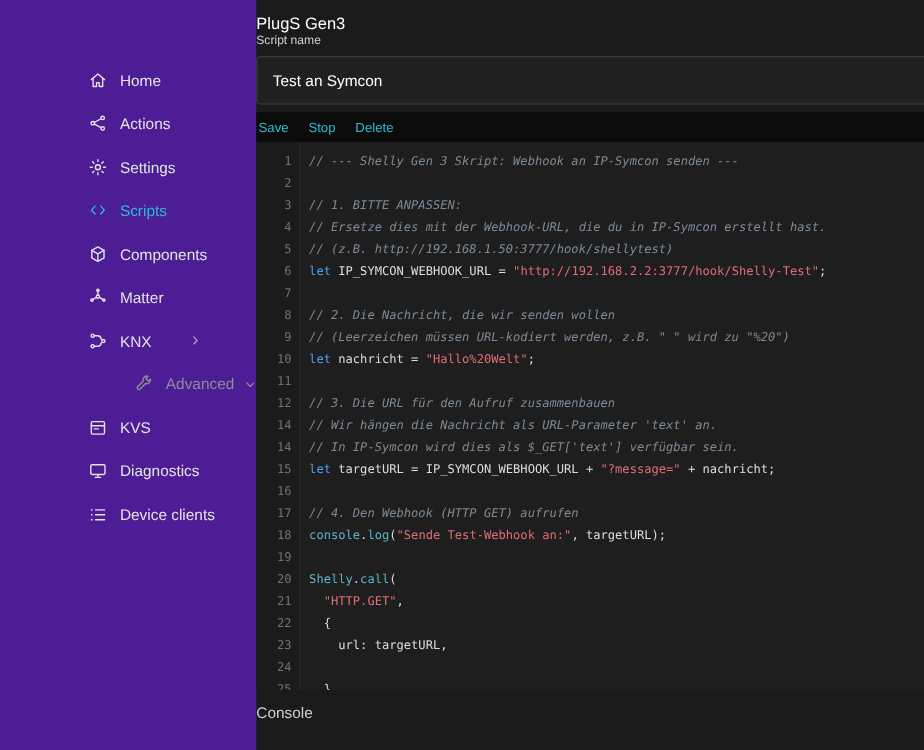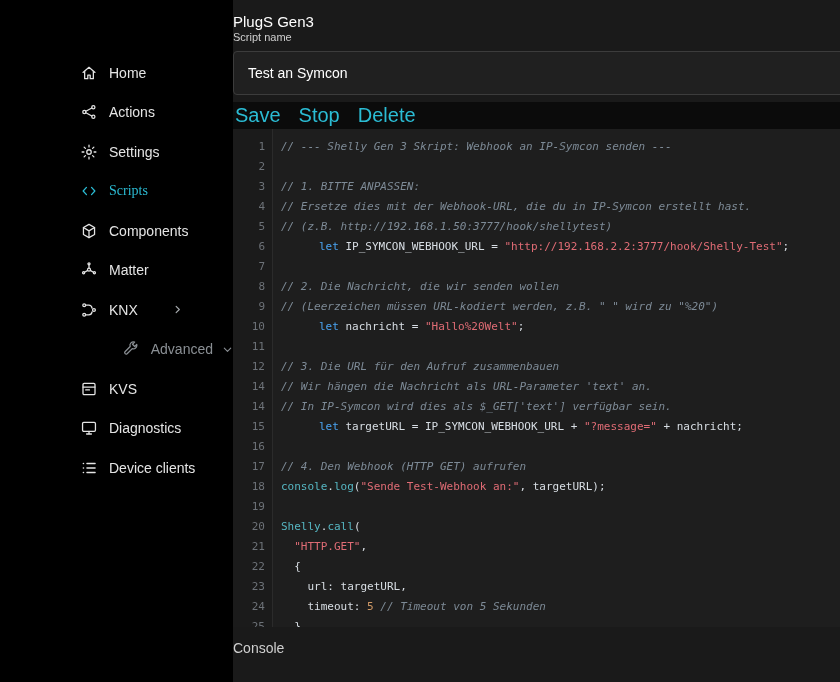--- a/index.html
+++ b/index.html
@@ -16,31 +16,31 @@
     --c-keyword:#4aa3f0;
     --c-string:#e06c75;
     --c-fn:#56b6c2;
     --c-num:#d19a66;
     --c-text:#d8dee4;
   }
 
   
   .sidebar{
     position:absolute; left:0; top:0; width:233px; height:682px;
-    background:#000000;
+    background:#4c1d95;
   }
   .nav{ padding-top:53px; }
   .nav-item{
     display:flex; align-items:center;
     height:39.5px; padding-left:80px;
     font-size:14px; color:#e4e4e4; cursor:pointer; white-space:nowrap;
   }
   .nav-icon{ width:18px; height:18px; margin-right:11px; display:inline-flex; flex:none; }
   .nav-icon svg{ width:18px; height:18px; }
-  .nav-item.active{ color:var(--accent);font-family:Liberation Serif, serif; }
+  .nav-item.active{ color:var(--accent); }
   .nav-item.disabled{ color:#8a8f94;justify-content:flex-end; }
   .chevron{ display:inline-flex; color:#a9adb1; }
   .nav-item.disabled .chevron{ color:#8a8f94; }
   .chevron.right{ margin-left:34px; }
   .chevron.down{ margin-left:9px; }
   .chevron.down svg{ transform:rotate(90deg); }
 
   
   .main{
     position:absolute; left:233px; top:0; width:607px; height:672px;
@@ -53,21 +53,21 @@
     background:#202020; border:1px solid #3c3c3c; border-radius:4px;
     color:#ffffff; font-size:14px; font-family:"Liberation Sans", sans-serif;
     padding:0 14px; outline:none;
   }
   .toolbar{
     margin-top:7px; width:680px; height:27px;
     background:#0b0b0b; display:flex; align-items:center; padding-left:2px;
   }
   .toolbar button{
     background:none; border:none; cursor:pointer;
-    color:var(--accent); font-size:20px; font-family:"Liberation Sans", sans-serif;
+    color:var(--accent); font-size:12px; font-family:"Liberation Sans", sans-serif;
     margin-right:18px; padding:0;
   }
 
   
   .editor{
     position:relative; width:680px; height:498px;
     background:#1e1e1e; overflow:hidden;
     font-family:"DejaVu Sans Mono", monospace; font-size:11px; line-height:20px;
     padding-top:8px;
   }
@@ -75,21 +75,21 @@
     position:absolute; left:0; top:0; bottom:0; width:40px;
     background:#1b1b1b; border-right:1px solid #2b2b2b;
   }
   .code-row{ display:flex; position:relative; height:20px; white-space:pre; }
   .gutter{
     flex:none; width:40px; padding-right:8px; text-align:right;
     color:#6d7278; user-select:none;
   }
   .code{ padding-left:8px; color:var(--c-text); }
   .tok-c{ color:var(--c-comment);font-style:italic; }
-  .tok-k{ color:var(--c-keyword);margin-left:38px; }
+  .tok-k{ color:var(--c-keyword); }
   .tok-s{ color:var(--c-string); }
   .tok-f{ color:var(--c-fn); }
   .tok-n{ color:var(--c-num); }
   .tok-t{ color:var(--c-text); }
 
   .console-label{ display:block; margin-top:13px; font-size:14px; color:#cfcfcf; }
 </style>
 </head>
 <body>
 
@@ -245,19 +245,19 @@
         <div class="code-row"><span class="gutter">14</span><span class="code"><span class="tok-c">// In IP-Symcon wird dies als $_GET['text'] verfügbar sein.</span></span></div>
         <div class="code-row"><span class="gutter">15</span><span class="code"><span class="tok-k">let</span><span class="tok-t"> targetURL = IP_SYMCON_WEBHOOK_URL + </span><span class="tok-s">"?message="</span><span class="tok-t"> + nachricht;</span></span></div>
         <div class="code-row"><span class="gutter">16</span><span class="code"></span></div>
         <div class="code-row"><span class="gutter">17</span><span class="code"><span class="tok-c">// 4. Den Webhook (HTTP GET) aufrufen</span></span></div>
         <div class="code-row"><span class="gutter">18</span><span class="code"><span class="tok-f">console</span><span class="tok-t">.</span><span class="tok-f">log</span><span class="tok-t">(</span><span class="tok-s">"Sende Test-Webhook an:"</span><span class="tok-t">, targetURL);</span></span></div>
         <div class="code-row"><span class="gutter">19</span><span class="code"></span></div>
         <div class="code-row"><span class="gutter">20</span><span class="code"><span class="tok-f">Shelly</span><span class="tok-t">.</span><span class="tok-f">call</span><span class="tok-t">(</span></span></div>
         <div class="code-row"><span class="gutter">21</span><span class="code"><span class="tok-t">  </span><span class="tok-s">"HTTP.GET"</span><span class="tok-t">,</span></span></div>
         <div class="code-row"><span class="gutter">22</span><span class="code"><span class="tok-t">  {</span></span></div>
         <div class="code-row"><span class="gutter">23</span><span class="code"><span class="tok-t">    url: targetURL,</span></span></div>
-        <div class="code-row"><span class="gutter">24</span><span class="code"><span class="tok-t">    timeout: </span><span class="tok-n">5</span><span class="tok-t"> </span><span class="tok-c">// Timeout von 5 Sekunden</span></span></div>
+        <div class="code-row"><span class="gutter">24</span></div>
         <div class="code-row"><span class="gutter">25</span><span class="code"><span class="tok-t">  }</span></span></div>
       </div>
   </div>
 
   <span class="console-label">Console</span>
 </div>
 
 </body></html>

